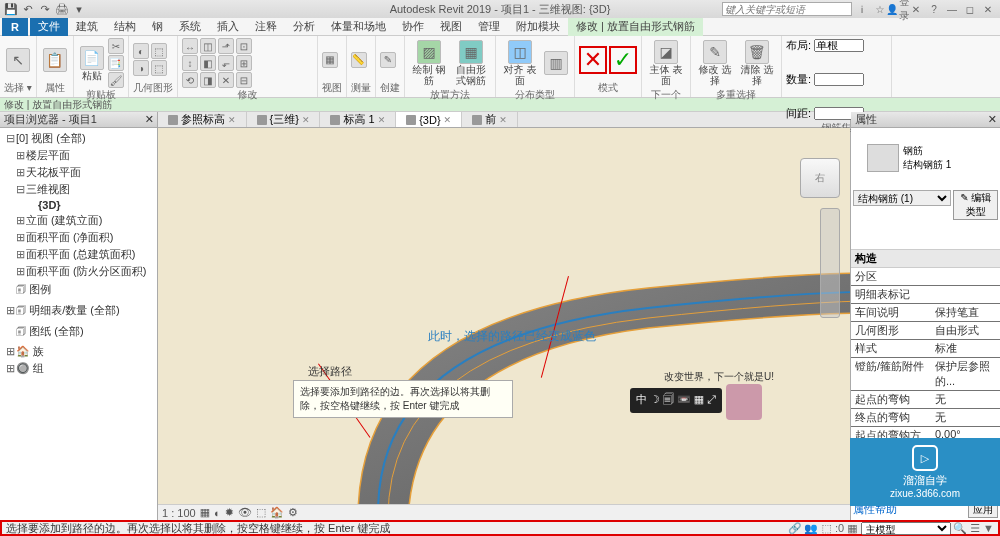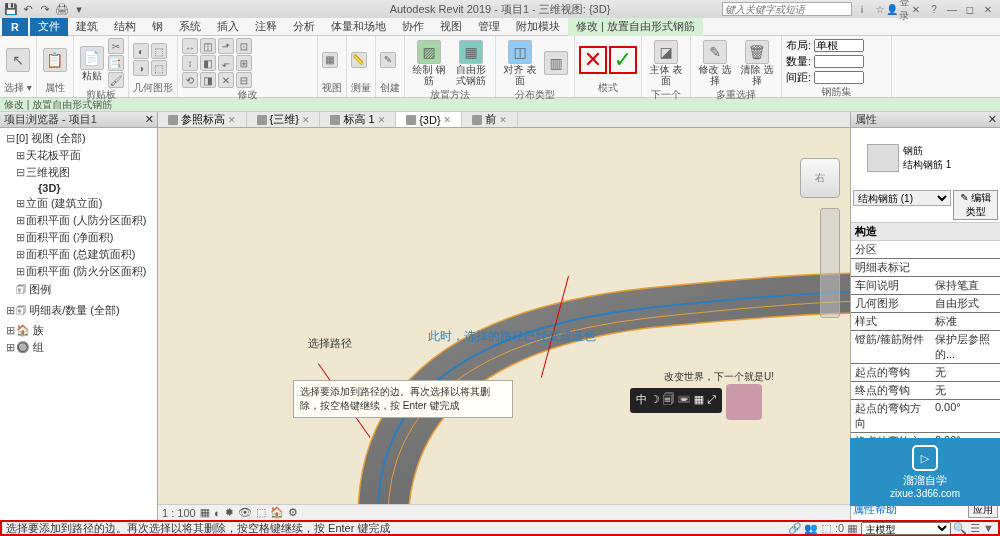--- a/index.html
+++ b/index.html
@@ -61,21 +61,21 @@
 .promo-head { width: 36px; height: 36px; background: #c9a; border-radius: 4px; position: absolute; right: -40px; top: -4px; }
 .promo-text { position: absolute; color: #333; font-size: 10px; }
 
 .view-controlbar { height: 16px; background: #f0f0f0; border-top: 1px solid #ccc; display: flex; align-items: center; gap: 4px; padding: 0 4px; font-size: 10px; }
 .vc-item { cursor: pointer; color: #555; }
 
 .props { width: 150px; background: #fff; border-left: 1px solid #aaa; display: flex; flex-direction: column; font-size: 10px; }
 .props-type { display: flex; align-items: center; padding: 16px; gap: 4px; }
 .props-type-img { width: 32px; height: 28px; background: #ddd; border: 1px solid #aaa; }
 .props-select { width: 100%; height: 16px; border: 1px solid #aaa; font-size: 10px; }
-.props-table { flex: 1; overflow: auto; }
+.props-table { flex: 1; overflow: auto; margin-top: 27px; }
 .props-group { background: #e8e8e8; padding: 1px 4px; font-weight: bold; border-top: 1px solid #ccc; border-bottom: 1px solid #ccc; }
 .props-row { display: flex; border-bottom: 1px solid #737373; }
 .props-row .k { width: 55%; padding: 1px 4px; color: #333; }
 .props-row .v { width: 45%; padding: 1px 2px; color: #333; }
 .props-btn { border: 1px solid #999; background: #f0f0f0; padding: 0 4px; font-size: 10px; cursor: pointer; }
 
 .statusbar { position: absolute; bottom: 0; left: 0; right: 0; height: 16px; background: #f0f0f0; border: 2px solid #d00; display: flex; align-items: center; font-size: 10px; padding: 0 4px; gap: 6px; }
 .sb-icons { display: flex; gap: 3px; }
 .sb-icons span { cursor: pointer; color: #666; }
 
@@ -271,50 +271,51 @@
         </div>
     <div class="rbtn">
           <div class="rbtn-icon">🗑</div>
           <div class="rbtn-label">清除
 选择</div>
         </div>
   </div>
       <div class="ribbon-panel-label">多重选择</div>
     </div>
   <div class="ribbon-panel" style="min-width:110px">
-      <div class="ribbon-panel-content" style="flex-direction:column;align-items:flex-start;gap:1px">
+      <div class="ribbon-panel-content" style="flex-direction:column;align-items:flex-start;gap:19px">
     <div><span>布局:</span> <input style="width: 50px; height: 13px;" value="单根"></div>
     <div><span>数量:</span> <input style="width: 50px; height: 13px;"></div>
     <div><span>间距:</span> <input style="width: 50px; height: 13px;"></div>
   </div>
       <div class="ribbon-panel-label">钢筋集</div>
     </div>
 </div>
 
 <div class="context-bar">修改 | 放置自由形式钢筋</div>
 
 <div class="main">
 
   <div class="browser">
     <div class="panel-header">
         <span>项目浏览器 - 项目1</span>
         <span class="x">✕</span>
       </div>
     <div class="tree" id="tree">
         <div class="tree-item l0"><span class="tree-toggle">⊟</span>[0] 视图 (全部)</div>
+        <div class="tree-item l1"><span class="tree-toggle">⊞</span>楼层平面</div>
         <div class="tree-item l1"><span class="tree-toggle">⊞</span>天花板平面</div>
         <div class="tree-item l1"><span class="tree-toggle">⊟</span>三维视图</div>
         <div class="tree-item l2 bold"><span class="tree-toggle"></span>{3D}</div>
         <div class="tree-item l1"><span class="tree-toggle">⊞</span>立面 (建筑立面)</div>
-        <div class="tree-item l1"><span class="tree-toggle">⊞</span>面积平面 (人防分区面积)</div>
         <div class="tree-item l1"><span class="tree-toggle">⊞</span>面积平面 (净面积)</div>
         <div class="tree-item l1"><span class="tree-toggle">⊞</span>面积平面 (总建筑面积)</div>
         <div class="tree-item l1"><span class="tree-toggle">⊞</span>面积平面 (防火分区面积)</div>
         <div class="tree-item l0"><span class="tree-toggle"></span>🗊 图例</div>
         <div class="tree-item l0"><span class="tree-toggle">⊞</span>🗊 明细表/数量 (全部)</div>
+        <div class="tree-item l0"><span class="tree-toggle"></span>🗊 图纸 (全部)</div>
         <div class="tree-item l0"><span class="tree-toggle">⊞</span>🏠 族</div>
         <div class="tree-item l0"><span class="tree-toggle">⊞</span>🔘 组</div>
       </div>
   </div>
 
   <div class="viewport-area">
     <div class="view-tabs" id="vtabs">
         <div class="view-tab">
           <span class="vt-icon"></span>
           <span>参照标高</span>
@@ -351,21 +352,21 @@
           </defs>
         <path d="M 30 260 Q 30 60 320 30 Q 610 0 640 30 L 640 70 Q 610 40 320 70 Q 80 100 80 270 Z" fill="url(#g)" stroke="#e59f3a" stroke-width="1.5"></path>
         <path d="M 50 255 Q 50 80 320 50 Q 600 20 630 45" fill="none" stroke="#2a7fc0" stroke-width="2"></path>
         <path d="M 60 260 Q 60 90 320 60 Q 595 30 625 52" fill="none" stroke="#e59f3a" stroke-width="1"></path>
         <path d="M 30 260 L 80 270 L 80 300 L 30 290 Z" fill="#666" stroke="#e59f3a"></path>
         <path d="M 640 30 L 640 70 L 650 75 L 650 35 Z" fill="#666" stroke="#e59f3a"></path>
       </svg>
       <div class="red-line" style="left:410px;top:148px;width:1px;height:105px;transform:rotate(15deg)"></div>
       <div class="red-line" style="left:160px;top:236px;width:1px;height:90px;transform:rotate(-35deg)"></div>
       <div class="annotation" style="left:270px;top:200px">此时，选择的路径已经变成蓝色</div>
-      <div class="annotation" style="left:150px;top:208px;color:#333;font-size:11px">选择路径</div>
+      <div class="annotation" style="left:150px;top:236px;color:#333;font-size:11px">选择路径</div>
       <div class="tooltip" style="left:135px;top:252px">选择要添加到路径的边。再次选择以将其删除，按空格键继续，按 Enter 键完成</div>
       <div class="promo-text" style="left:506px;top:242px">改变世界，下一个就是U!</div>
       <div class="promo" style="left:472px;top:260px">
           <span>中 ☽ 🗐 📼 ▦ ⤢</span>
           <div class="promo-head"></div>
         </div>
       <div class="viewcube">右</div>
       <div class="navbar-right"></div>
     </div>
     <div class="view-controlbar">

